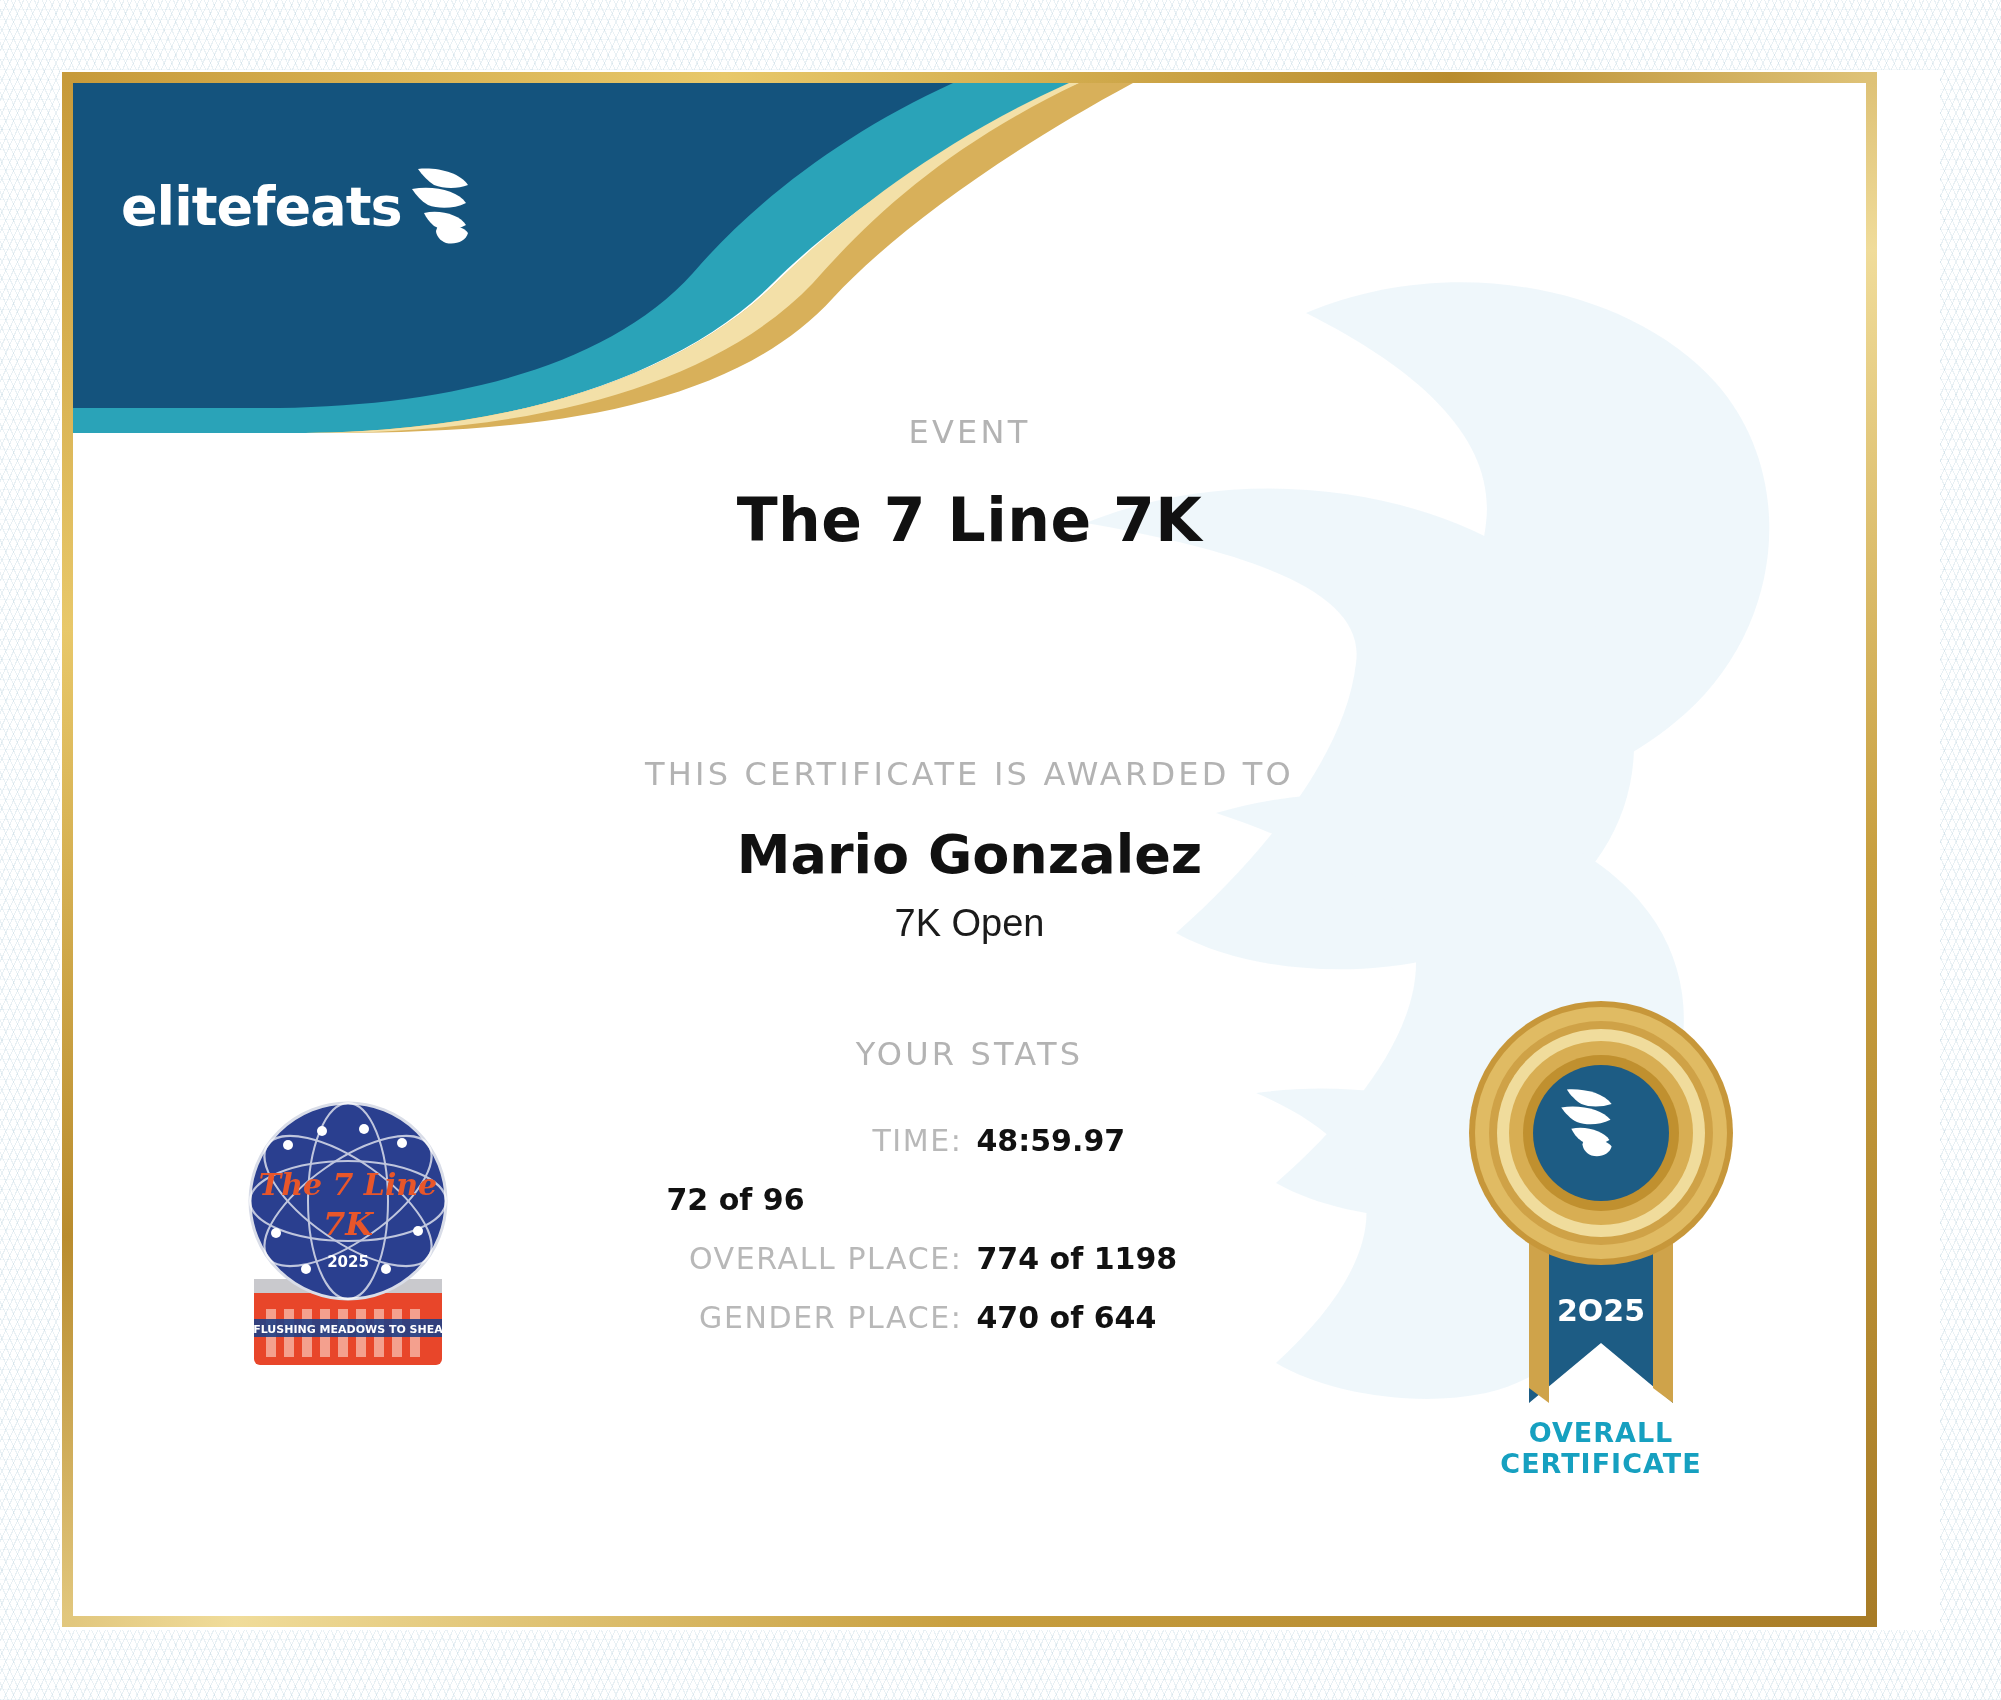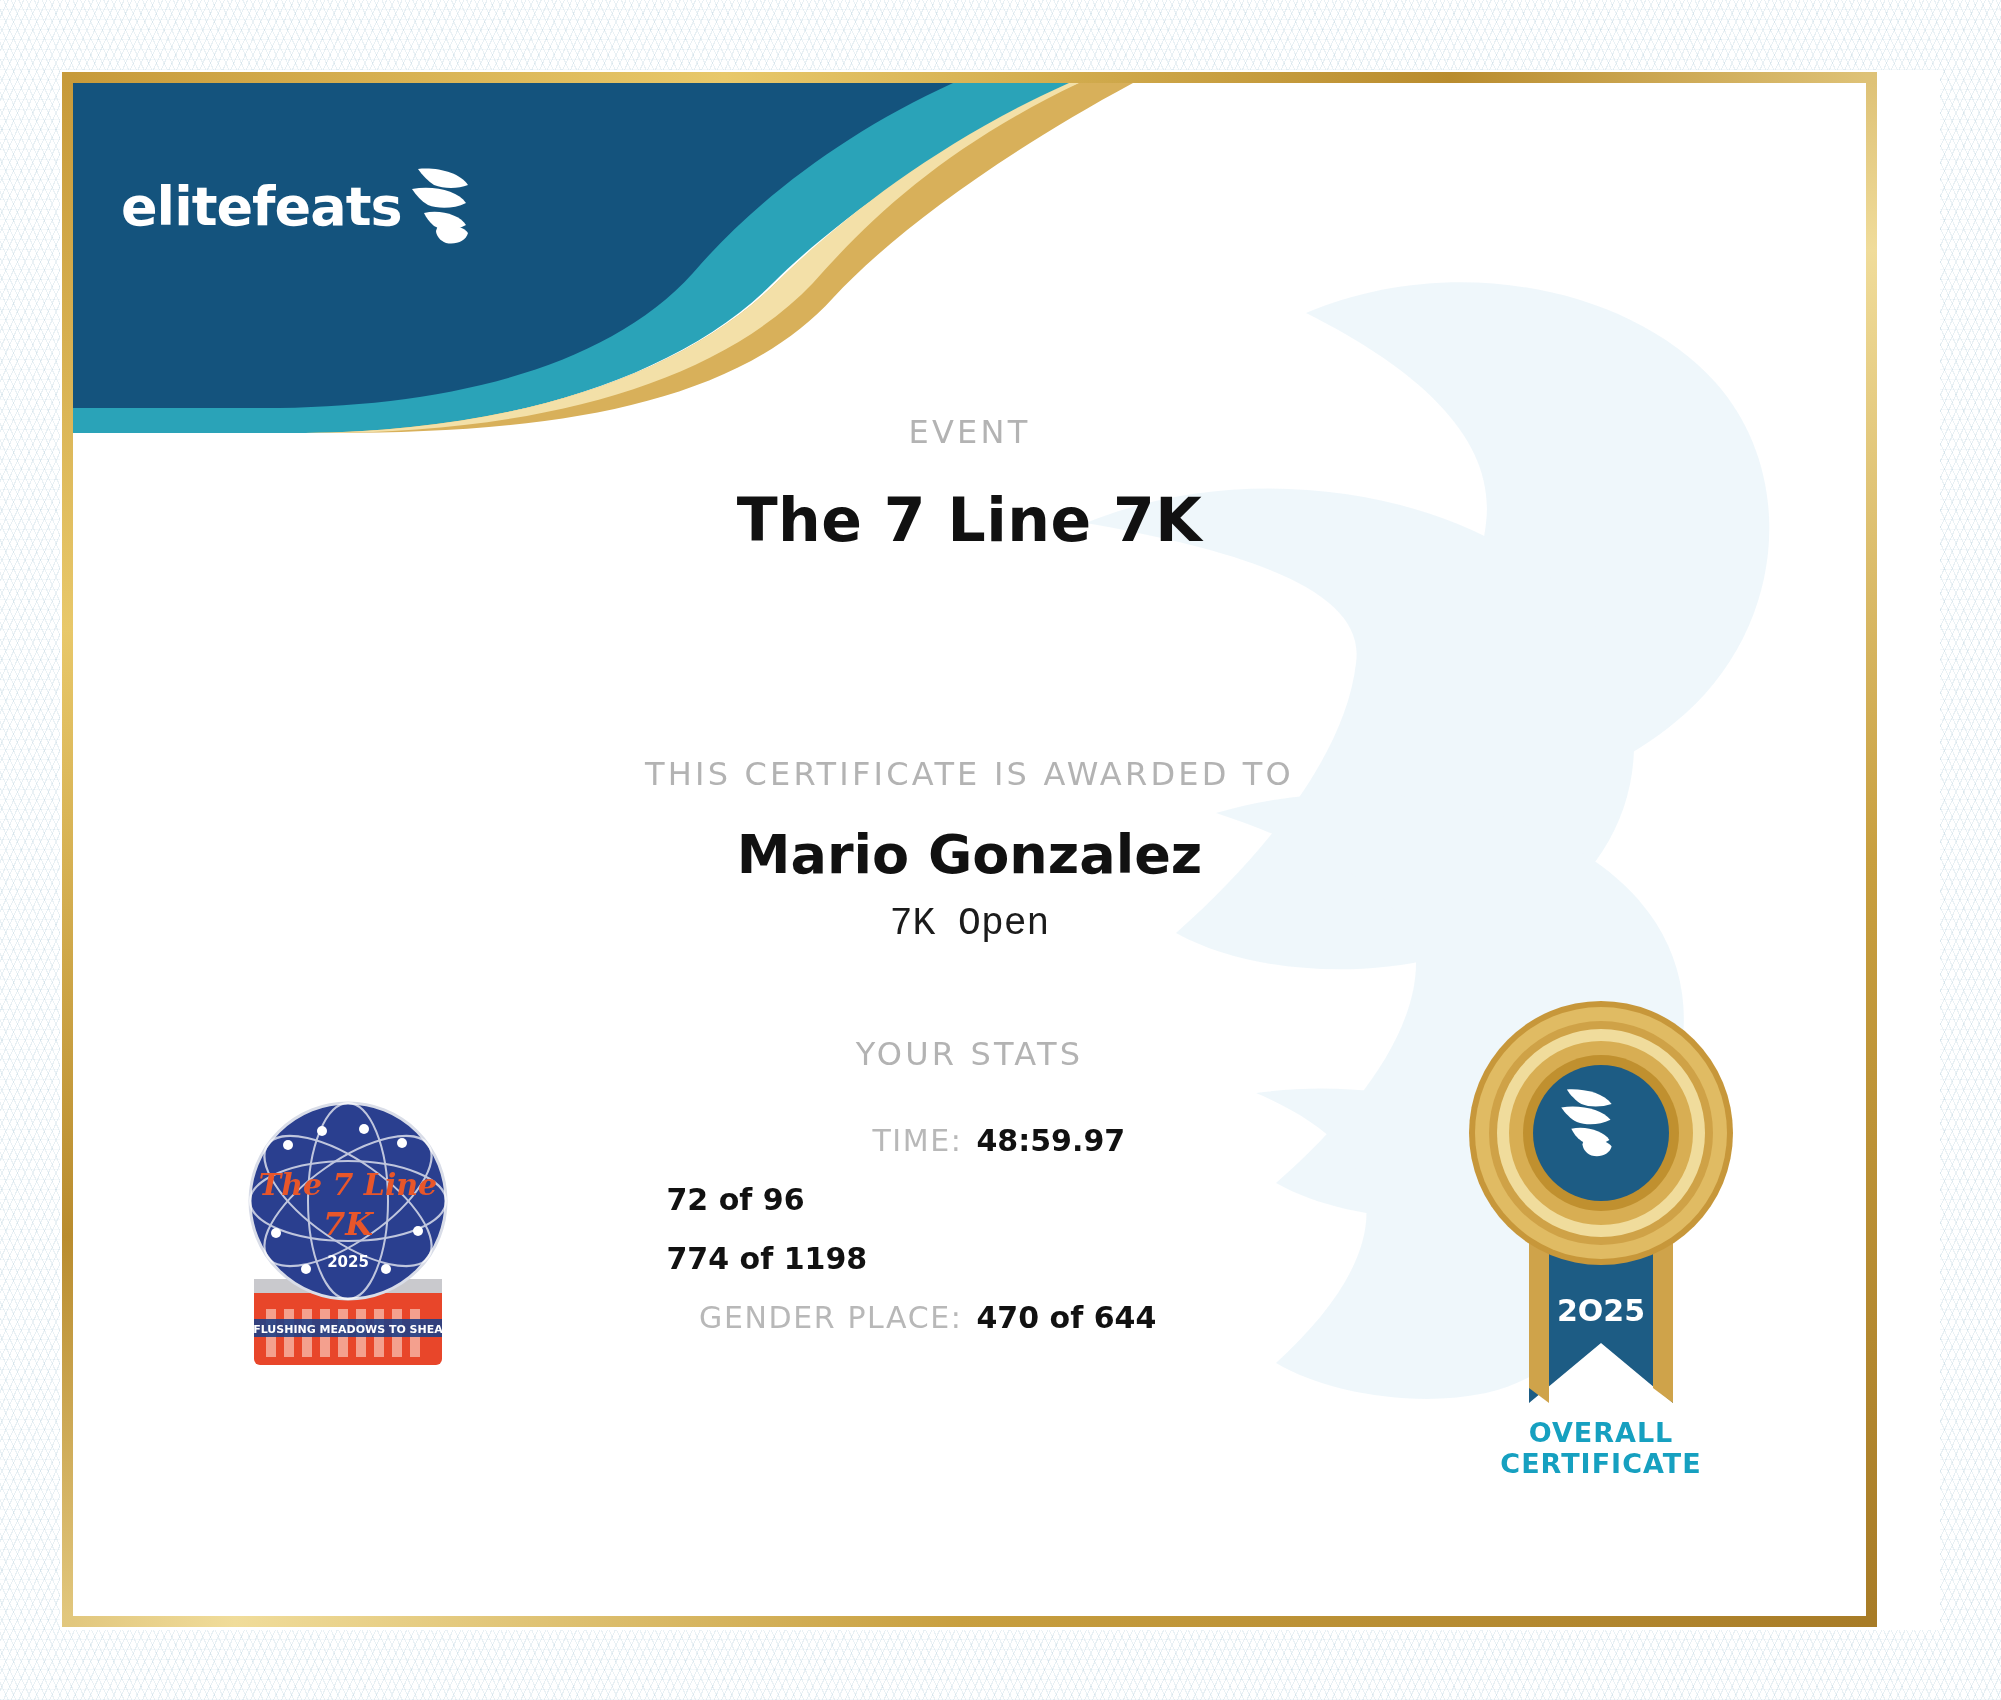--- a/index.html
+++ b/index.html
@@ -119,21 +119,21 @@
     color: #111111;
     font-size: 54px;
     font-weight: bold;
     margin-top: 30px;
     font-family: "DejaVu Sans", sans-serif;
   }
   .division {
     color: #1b1b1b;
     font-size: 38px;
     margin-top: 16px;
-    font-family: Liberation Mono, monospace;
+    font-family: Liberation Sans, sans-serif;
   }
   .stats-label {
     margin-top: 90px;
   }
 
   
   .stats {
     margin-top: 50px;
     width: 100%;
   }
@@ -239,20 +239,21 @@
 
       <div class="stats">
         <div class="stat-row">
           <div class="stat-key">TIME:</div>
           <div class="stat-val">48:59.97</div>
         </div>
         <div class="stat-row">
           <div class="stat-val">72 of 96</div>
         </div>
         <div class="stat-row">
+          <div class="stat-key">OVERALL PLACE:</div>
           <div class="stat-val">774 of 1198</div>
         </div>
         <div class="stat-row">
           <div class="stat-key">GENDER PLACE:</div>
           <div class="stat-val">470 of 644</div>
         </div>
       </div>
     </div>
 
     <svg class="race-art" viewBox="0 0 260 300">

